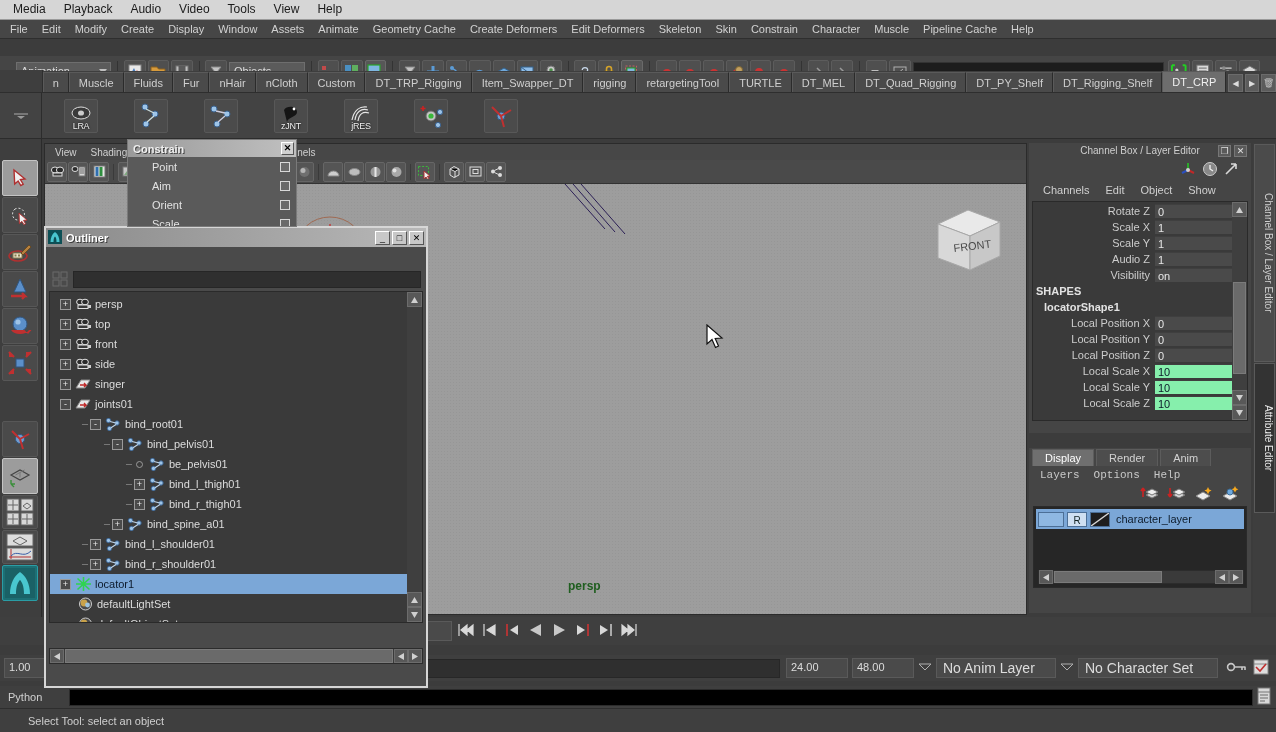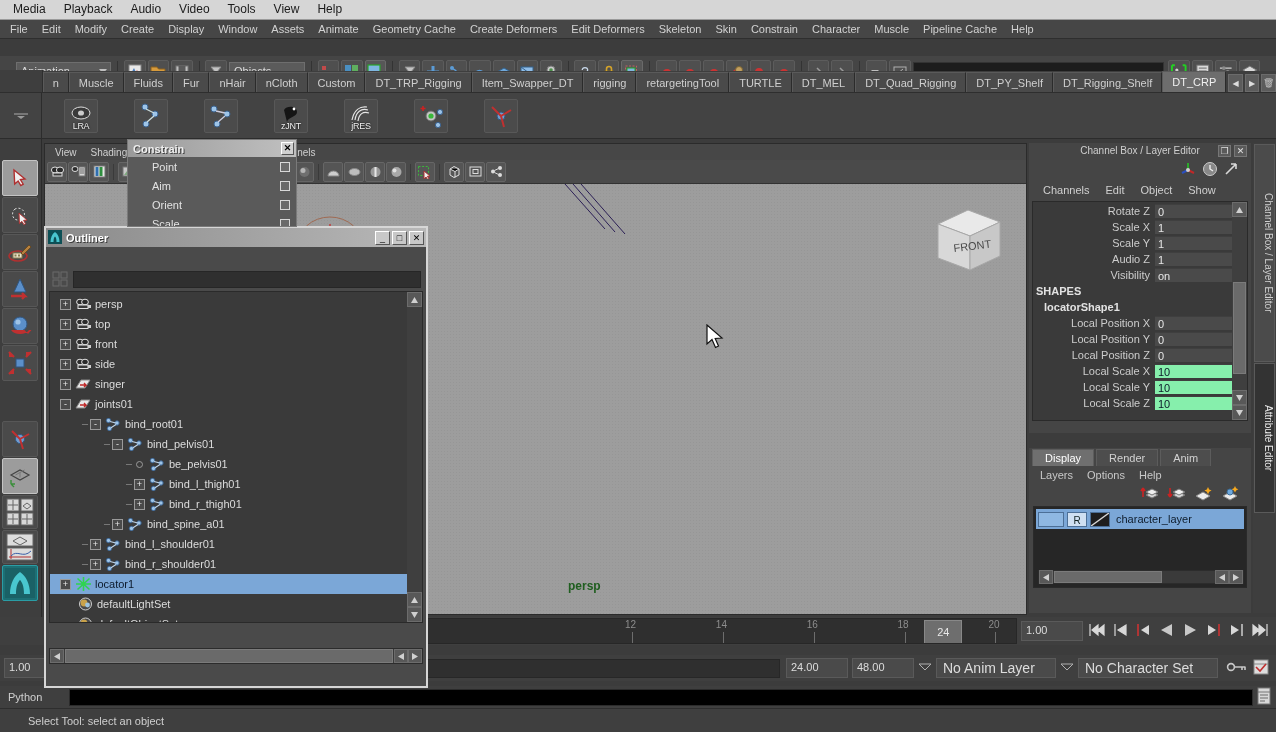--- a/index.html
+++ b/index.html
@@ -148,21 +148,21 @@
       border:1px solid #6c6c6c; display:flex; align-items:center; justify-content:center;}
 
   
   #layered { position:absolute; left:1029px; top:448px; width:222px; height:165px;
       background:#454545;}
   #ltabs { height:18px; display:flex; align-items:flex-end; padding-left:3px;}
   .ltab { height:17px; line-height:17px; padding:0 12px; font-size:11px; color:#d2d2d2;
       background:#4d4d4d; border:1px solid #5c5c5c; border-bottom:none; margin-right:2px;}
   .ltab.active { background:#6f6f6f; color:#fff;}
   #lmenu { height:18px; display:flex; align-items:center; padding-left:4px; font-size:11px;}
-  #lmenu .menuitem { padding:1px 7px;}
+  #lmenu .menuitem { padding:1px 7px;font-family:Liberation Mono, monospace;}
   #licons { height:20px; display:flex; justify-content:flex-end; align-items:center;
       gap:7px; padding-right:10px;}
   #llist { margin:2px 4px 0 4px; height:82px; background:#262626; border:1px solid #2a2a2a;
       position:relative; overflow:hidden;}
   .layerrow { display:flex; align-items:center; height:20px; background:#7ba7d7;
       margin:2px; padding:0 2px; gap:3px;}
   .layerrow .vis { width:26px; height:15px; background:#8fb8e2; border:1px solid #4c6f96;}
   .layerrow .rbox { width:20px; height:15px; background:#cfe0f2; border:1px solid #4c6f96;
       font-size:10px; color:#122; text-align:center; line-height:15px;}
   .layerrow .swatch { width:20px; height:15px; background:#1e1e1e; border:1px solid #4c6f96;
@@ -1143,37 +1143,20 @@
     </div>
   </div>
 
   <div id="righttabs">
       <div class="vtab" style="height: 218px;">Channel Box / Layer Editor</div>
       <div class="vtab active" style="height: 150px;">Attribute Editor</div>
     </div>
 
   <div id="timeslider">
     <div style="width:390px"></div>
-    <div id="tstrack">
-      <div id="tsticks">
-          <div class="tick" style="left: 237px;"></div>
-          <div class="ticklbl" style="left: 230px;">12</div>
-          <div class="tick" style="left: 327.85px;"></div>
-          <div class="ticklbl" style="left: 320.85px;">14</div>
-          <div class="tick" style="left: 418.7px;"></div>
-          <div class="ticklbl" style="left: 411.7px;">16</div>
-          <div class="tick" style="left: 509.55px;"></div>
-          <div class="ticklbl" style="left: 502.55px;">18</div>
-          <div class="tick" style="left: 600.4px;"></div>
-          <div class="ticklbl" style="left: 593.4px;">20</div>
-        </div>
-      <div id="playhead" style="left: 529.3px;">
-        <span>24</span>
-      </div>
-    </div>
     <div id="tsRightField">
       <span>1.00</span>
     </div>
     <div id="playctl">
       <span>
         <svg width="20" height="16" viewBox="0 0 20 16">
             <path d="M3 2 v12 M5 8 l6-5 v10Z M11 8 l6-5 v10Z" fill="#d8d8d8" stroke="#d8d8d8" stroke-width="1.2"></path>
           </svg>
       </span>
       <span>

